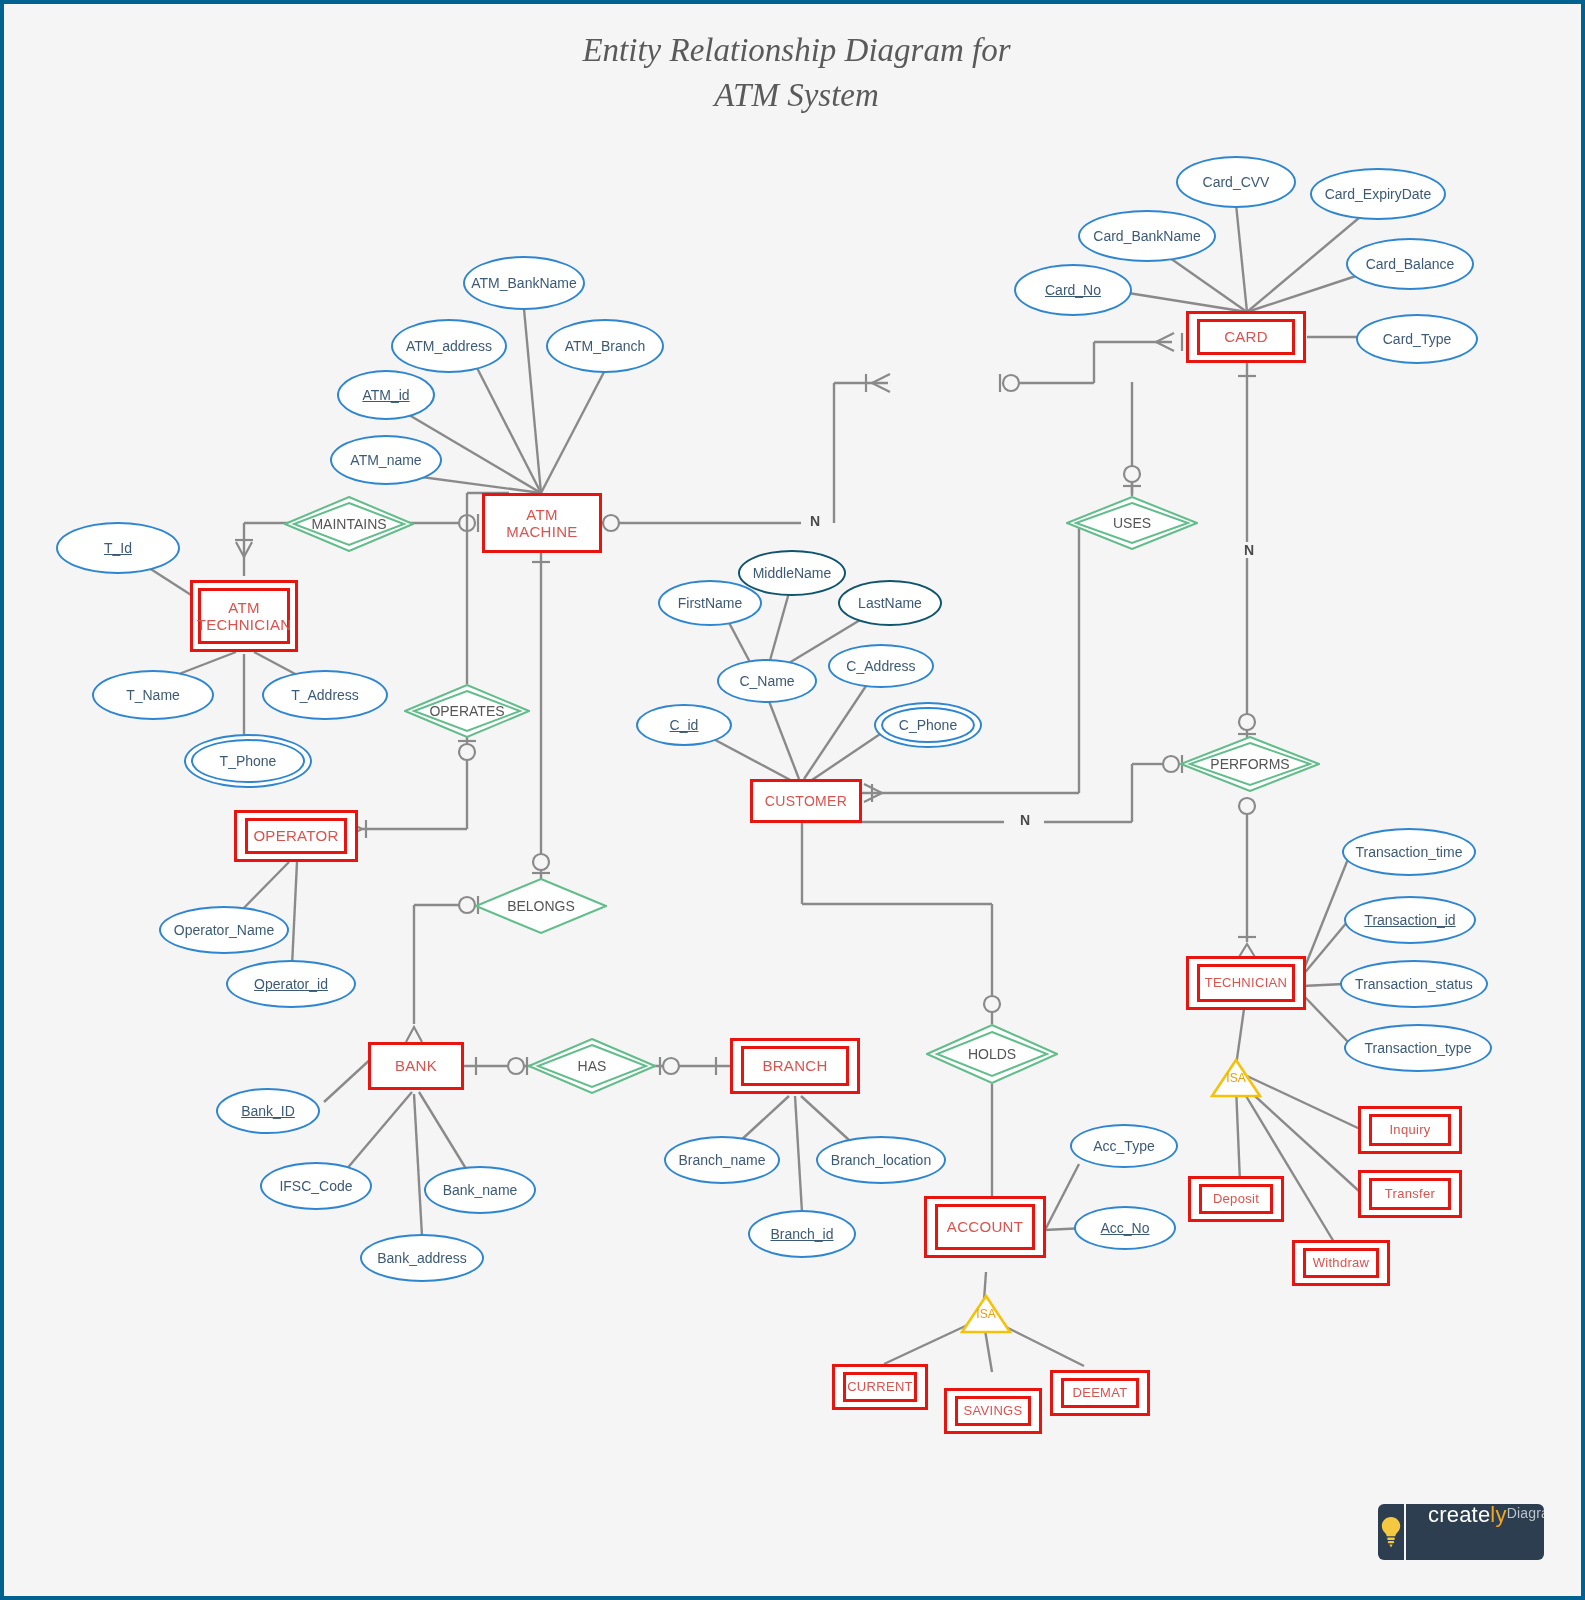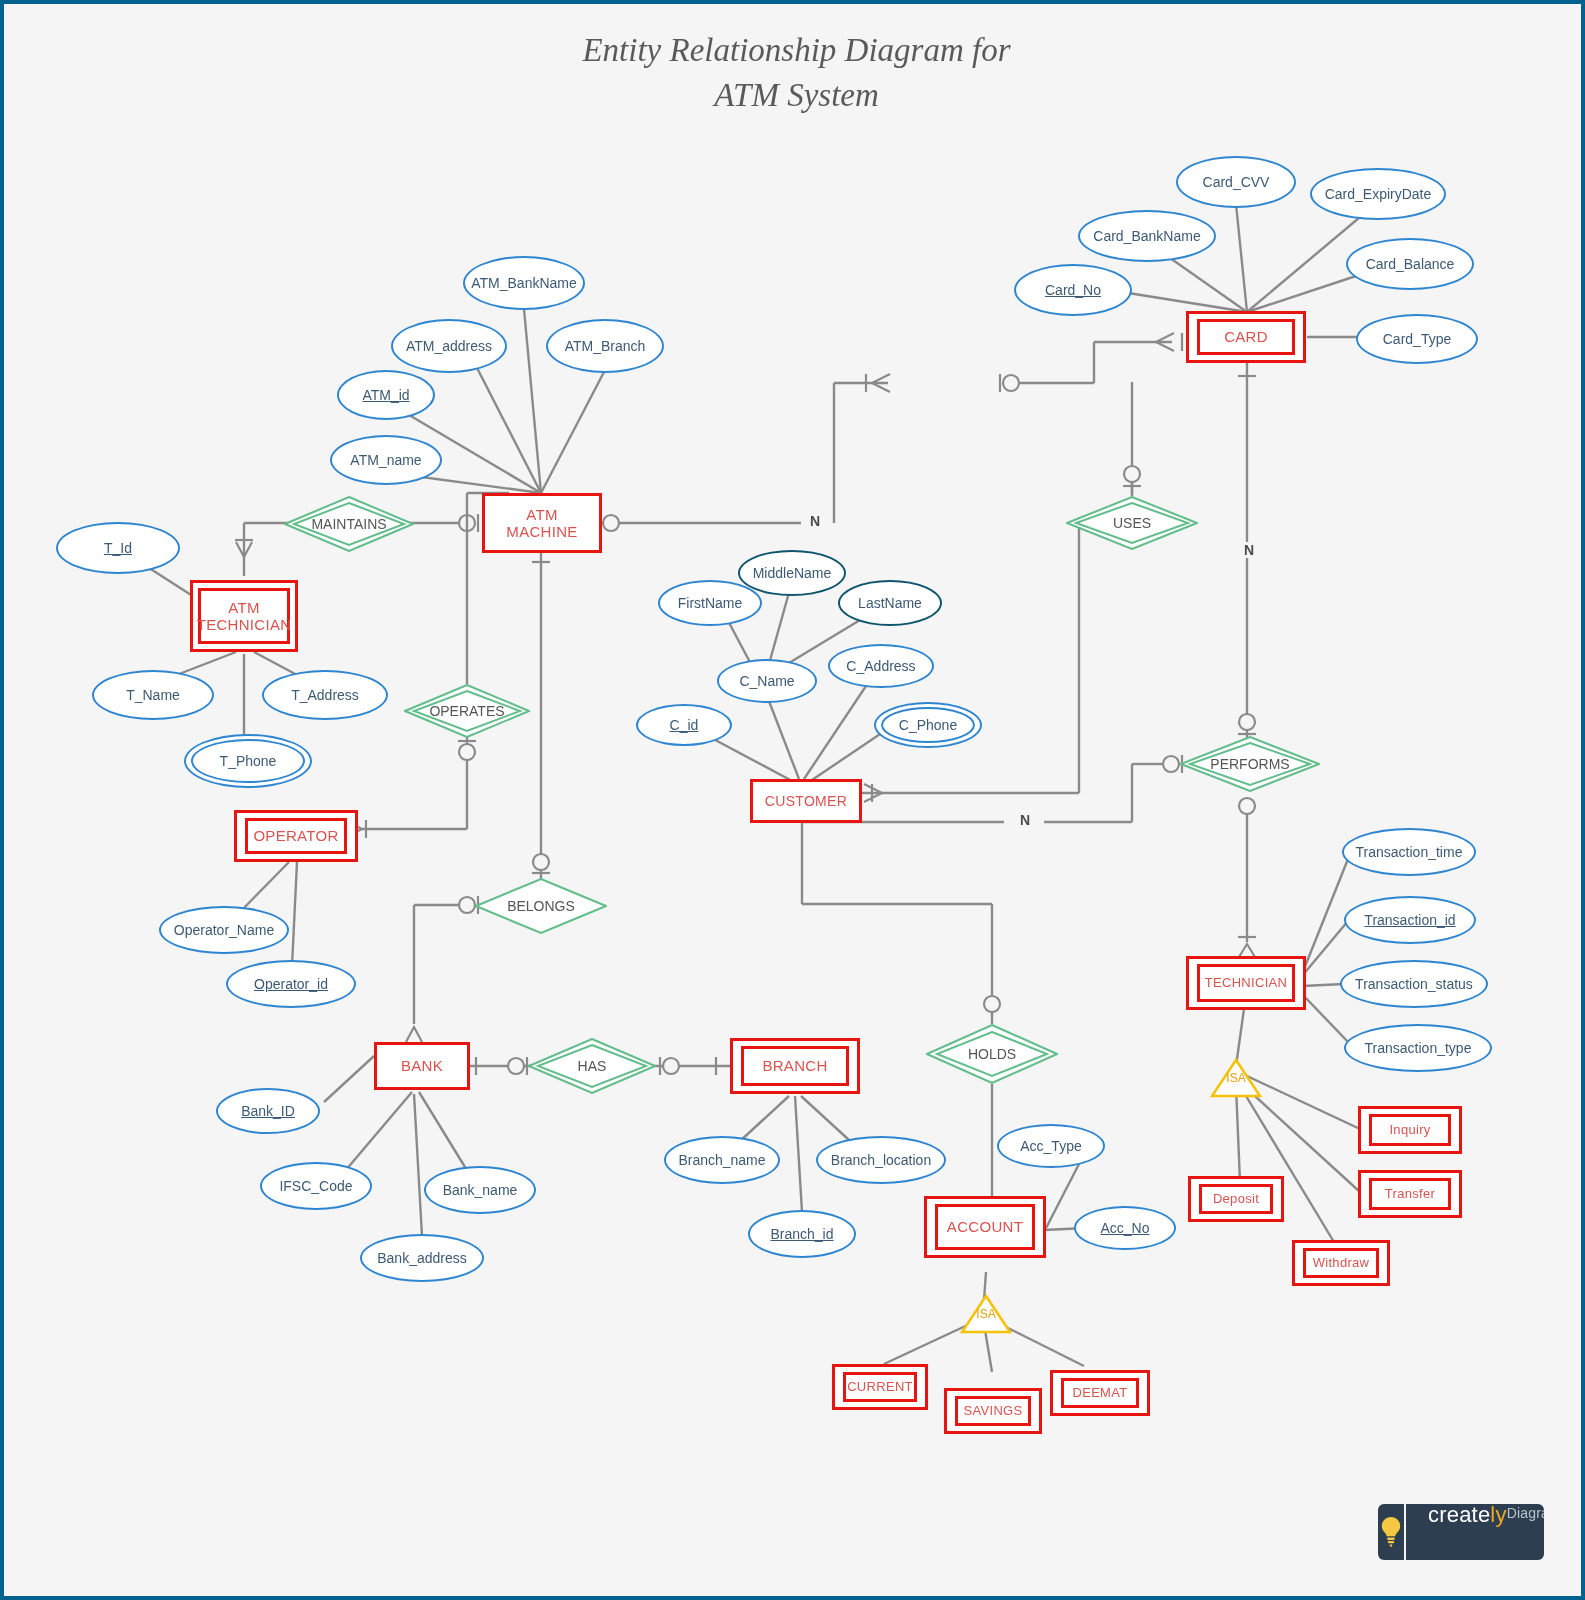--- a/index.html
+++ b/index.html
@@ -424,21 +424,21 @@
     <div class="inner">
         <span>Branch_location</span>
       </div>
     </div>
   <div class="node attr pk" style="left:744px;top:1206px;width:108px;height:48px;">
     <div class="inner">
         <span>Branch_id</span>
       </div>
     </div>
 
-  <div class="node attr" style="left:993px;top:1120px;width:108px;height:44px;">
+  <div class="node attr" style="left:1066px;top:1120px;width:108px;height:44px;">
     <div class="inner">
         <span>Acc_Type</span>
       </div>
     </div>
   <div class="node attr pk" style="left:1070px;top:1202px;width:102px;height:44px;">
     <div class="inner">
         <span>Acc_No</span>
       </div>
     </div>
 
@@ -473,21 +473,21 @@
         <span style="font-size:14px;">CUSTOMER</span>
       </div>
     </div>
 
   <div class="node entity weak" style="left:1182px;top:952px;width:120px;height:54px;">
     <div class="inner">
         <span style="font-size:13px;">TECHNICIAN</span>
       </div>
     </div>
 
-  <div class="node entity" style="left:364px;top:1038px;width:96px;height:48px;margin-left:6px;">
+  <div class="node entity" style="left:364px;top:1038px;width:96px;height:48px;">
     <div class="inner">
         <span>BANK</span>
       </div>
     </div>
 
   <div class="node entity weak" style="left:726px;top:1034px;width:130px;height:56px;">
     <div class="inner">
         <span>BRANCH</span>
       </div>
     </div>

